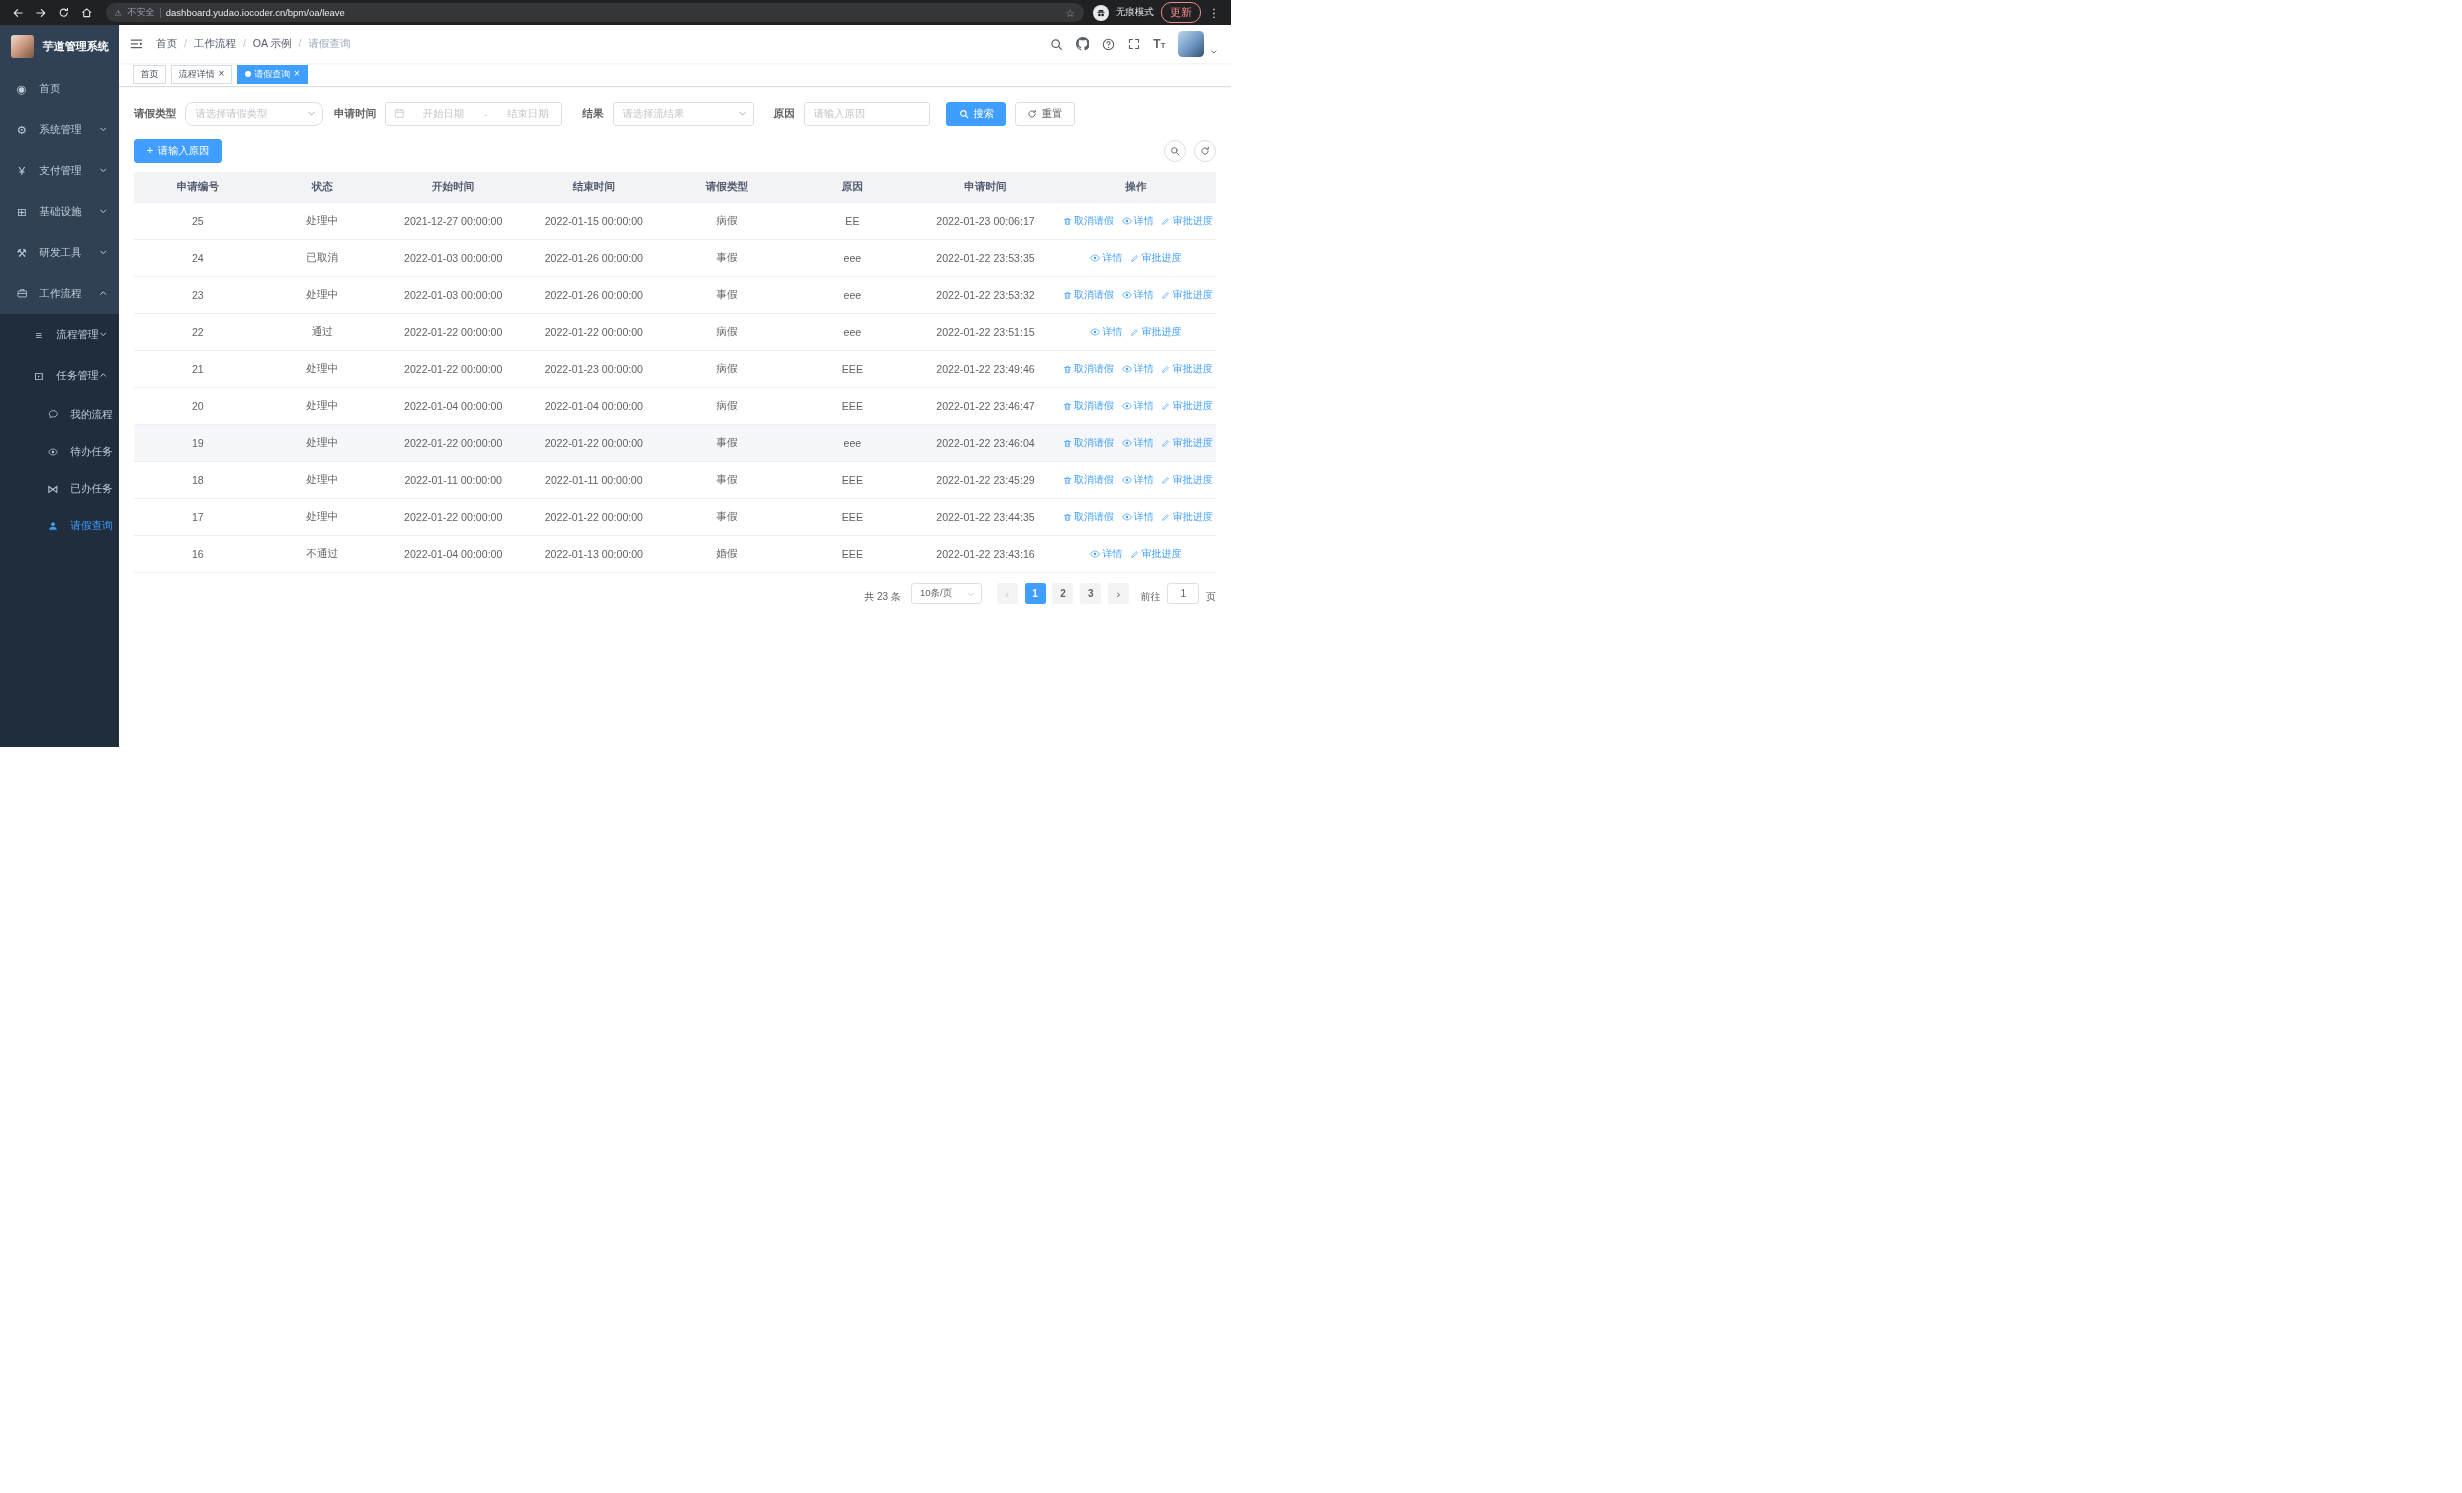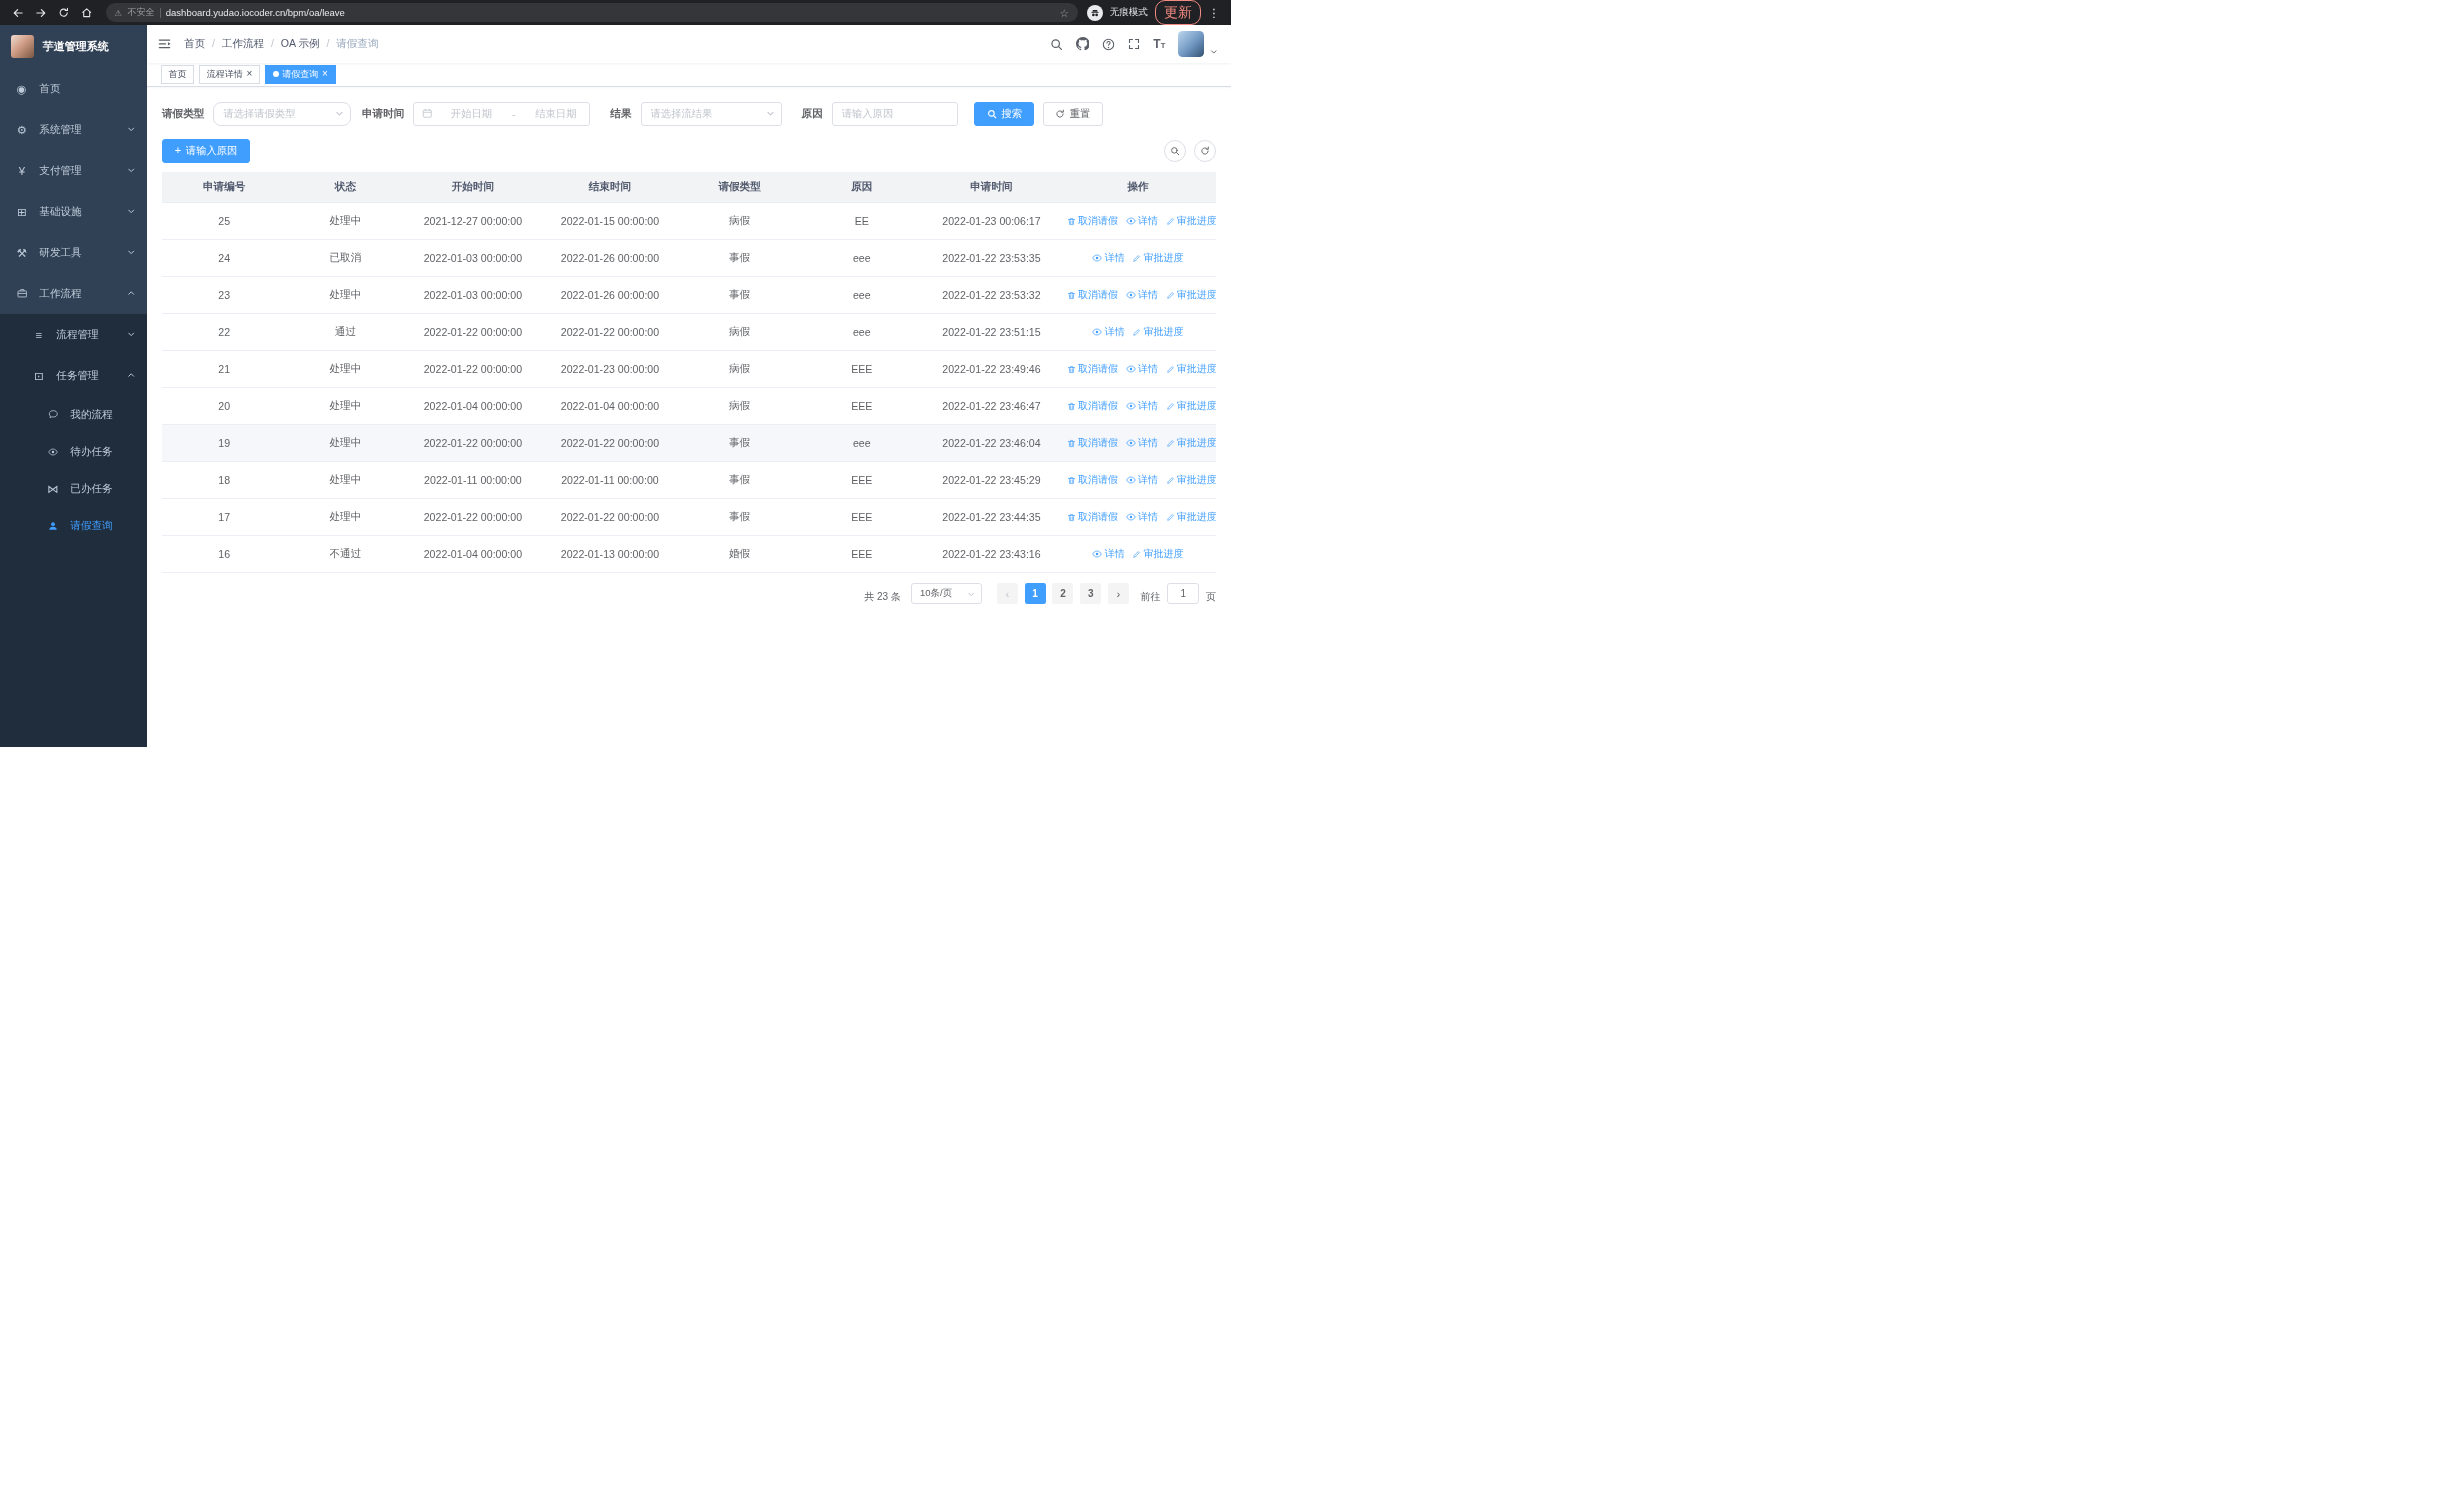--- a/index.html
+++ b/index.html
@@ -15,26 +15,26 @@
   .b-btn { width:20px; height:20px; border-radius:50%; color:#dfe1e5; display:flex; align-items:center; justify-content:center; font-size:11.4px; cursor:pointer; flex:none; }
   .omnibox { flex:1; height:19px; background:#35363a; border-radius:10px; display:flex; align-items:center; padding:0 9px; gap:5.3px; margin:0 6px; min-width:0; }
   .warn-icon { color:#9aa0a6; font-size:8.4px; }
   .not-secure { color:#9aa0a6; font-size:9px; white-space:nowrap; }
   .omni-sep { width:0.8px; height:10px; background:#5f6368; }
   .url { flex:1; color:#e8eaed; font-size:9.5px; text-align:left; white-space:nowrap; overflow:hidden; }
   .star { color:#9aa0a6; font-size:10.6px; cursor:pointer; }
   .b-right { display:flex; align-items:center; gap:6.8px; padding-right:1.5px; }
   .incog { width:16px; height:16px; border-radius:50%; background:#e8eaed; display:flex; align-items:center; justify-content:center; }
   .incog-label { color:#e8eaed; font-size:9.5px; white-space:nowrap; }
-  .update-pill { border:1.1px solid #f28b82; color:#f28b82; font-size:14px; padding:2.3px 8.4px; border-radius:10px; cursor:pointer; white-space:nowrap; }
+  .update-pill { border:1.1px solid #f28b82; color:#f28b82; font-size:11px; padding:2.3px 8.4px; border-radius:10px; cursor:pointer; white-space:nowrap; }
   .dots { color:#e8eaed; font-size:11.4px; width:13.7px; }
 
   
   .app { display:flex; height:722px; }
-  .sidebar { width:147px; flex:none; background:#304156; display:flex; flex-direction:column; color:#bfcbd9; }
+  .sidebar { width:119px; flex:none; background:#304156; display:flex; flex-direction:column; color:#bfcbd9; }
   .logo { height:43px; display:flex; align-items:center; padding-left:11.4px; gap:8.4px; cursor:pointer; flex:none; }
   .logo-img { width:23px; height:23px; border-radius:3px; background:linear-gradient(135deg,#f0dcd2 0%,#cf9d86 45%,#7a5642 100%); flex:none; }
   .logo-title { color:#fff; font-weight:bold; font-size:11px; white-space:nowrap; }
   .menu { flex:none; }
   .menu-item { height:41px; display:flex; align-items:center; font-size:10.6px; cursor:pointer; color:#bfcbd9; }
   .menu-item.level1 { padding:0 12px 0 15px; }
   .menu-item.level2 { padding:0 12px 0 32px; background:#1f2d3d; }
   .menu-item.level3 { padding:0 12px 0 46px; background:#1f2d3d; height:37px; }
   .menu-item.active { color:#409eff; }
   .mi-icon { width:13.7px; margin-right:10.6px; font-size:11.4px; text-align:center; display:flex; align-items:center; justify-content:center; flex:none; }

